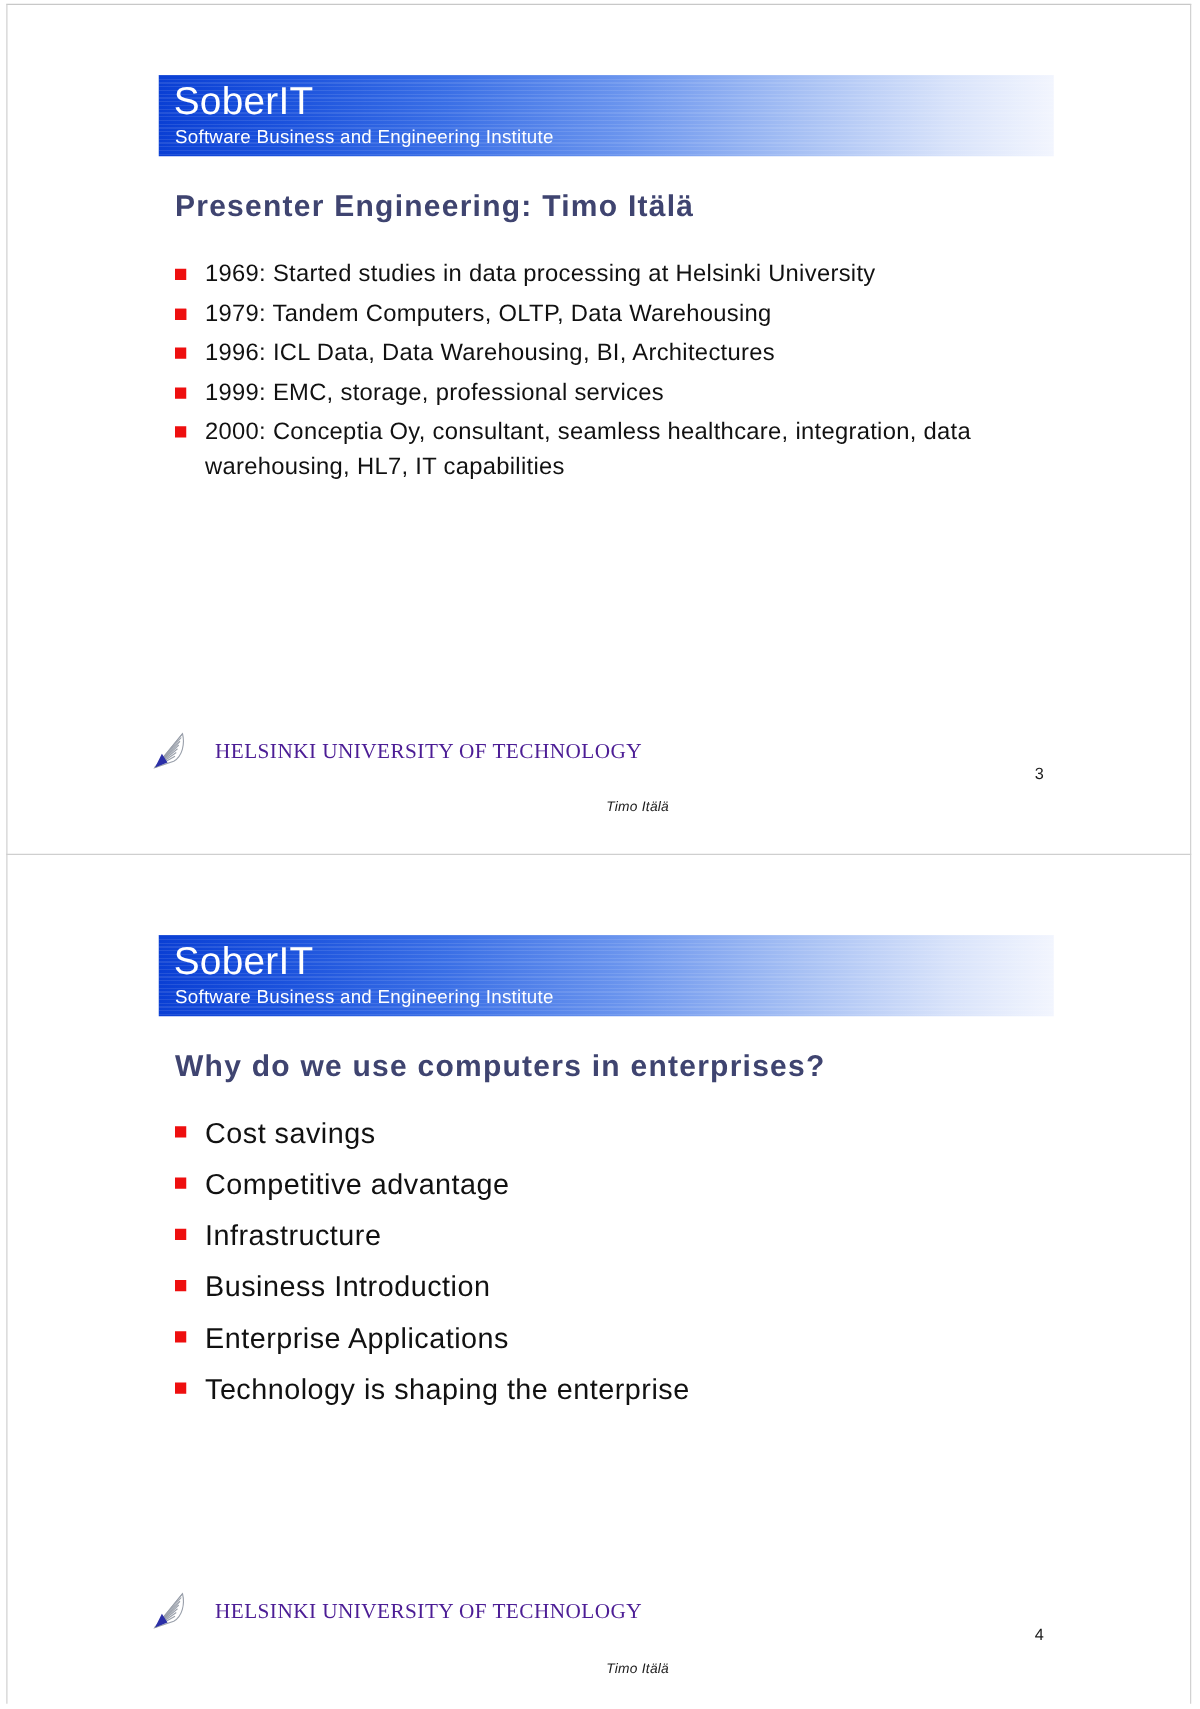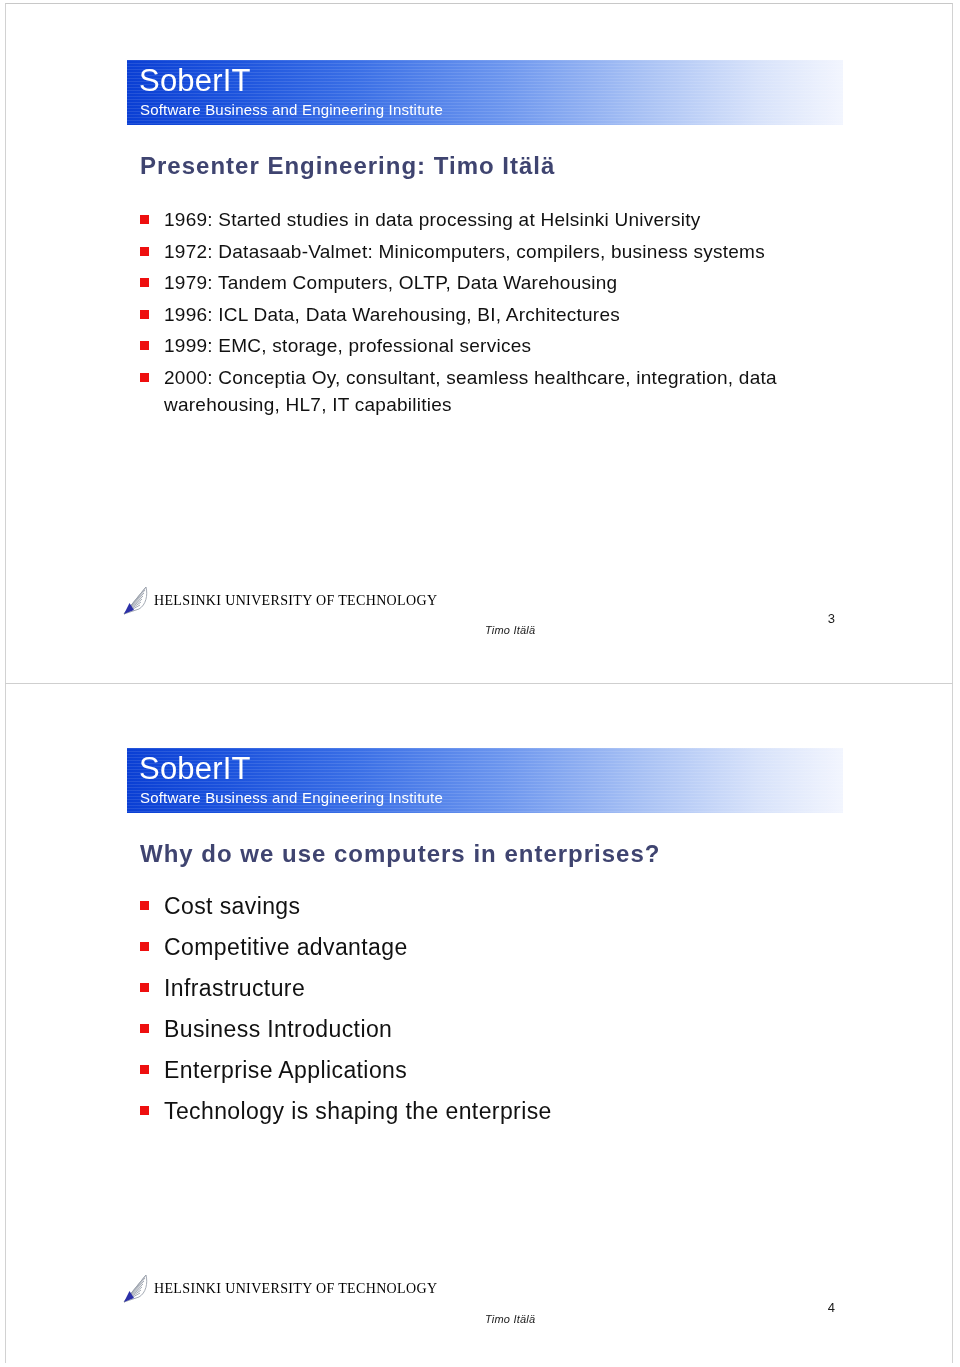--- a/index.html
+++ b/index.html
@@ -149,35 +149,36 @@
     left: 120px;
     display: flex;
     align-items: center;
   }
   .tkk-mark {
     width: 30px;
     height: 32px;
     flex: 0 0 auto;
   }
   .tkk-text {
-    margin-left: 4px;
+    margin-left: 22px;
     font-family: "Liberation Serif", serif;
-    font-size: 14px;
+    font-size: 17px;
     letter-spacing: 0.35px;
-    color: #000000;
+    color: #4c1d95;
     white-space: nowrap;
   }
   .footer-author {
     position: absolute;
     font-family: "Liberation Sans", sans-serif;
     font-style: italic;
     font-size: 11px;
     color: #1a1a1a;
     letter-spacing: 0.2px;
     white-space: nowrap;
+    margin-top: 16px;
   }
   .footer-pageno {
     position: absolute;
     font-size: 13px;
     color: #1a1a1a;
     text-align: right;
     white-space: nowrap;
   }
 </style>
 </head>
@@ -195,21 +196,20 @@
 
   <h1 class="slide-title" style="top:152px; margin:0;">Presenter Engineering: Timo Itälä</h1>
 
   <ul class="bullets s1-bullets">
     <li class="bullet-item">
       <span class="bullet-marker"></span>
       <span>1969: Started studies in data processing at Helsinki University</span>
     </li>
     <li class="bullet-item">
       <span class="bullet-marker"></span>
-      <span>1972: Datasaab-Valmet: Minicomputers, compilers, business systems</span>
     </li>
     <li class="bullet-item">
       <span class="bullet-marker"></span>
       <span>1979: Tandem Computers, OLTP, Data Warehousing</span>
     </li>
     <li class="bullet-item">
       <span class="bullet-marker"></span>
       <span>1996: ICL Data, Data Warehousing, BI, Architectures</span>
     </li>
     <li class="bullet-item">

